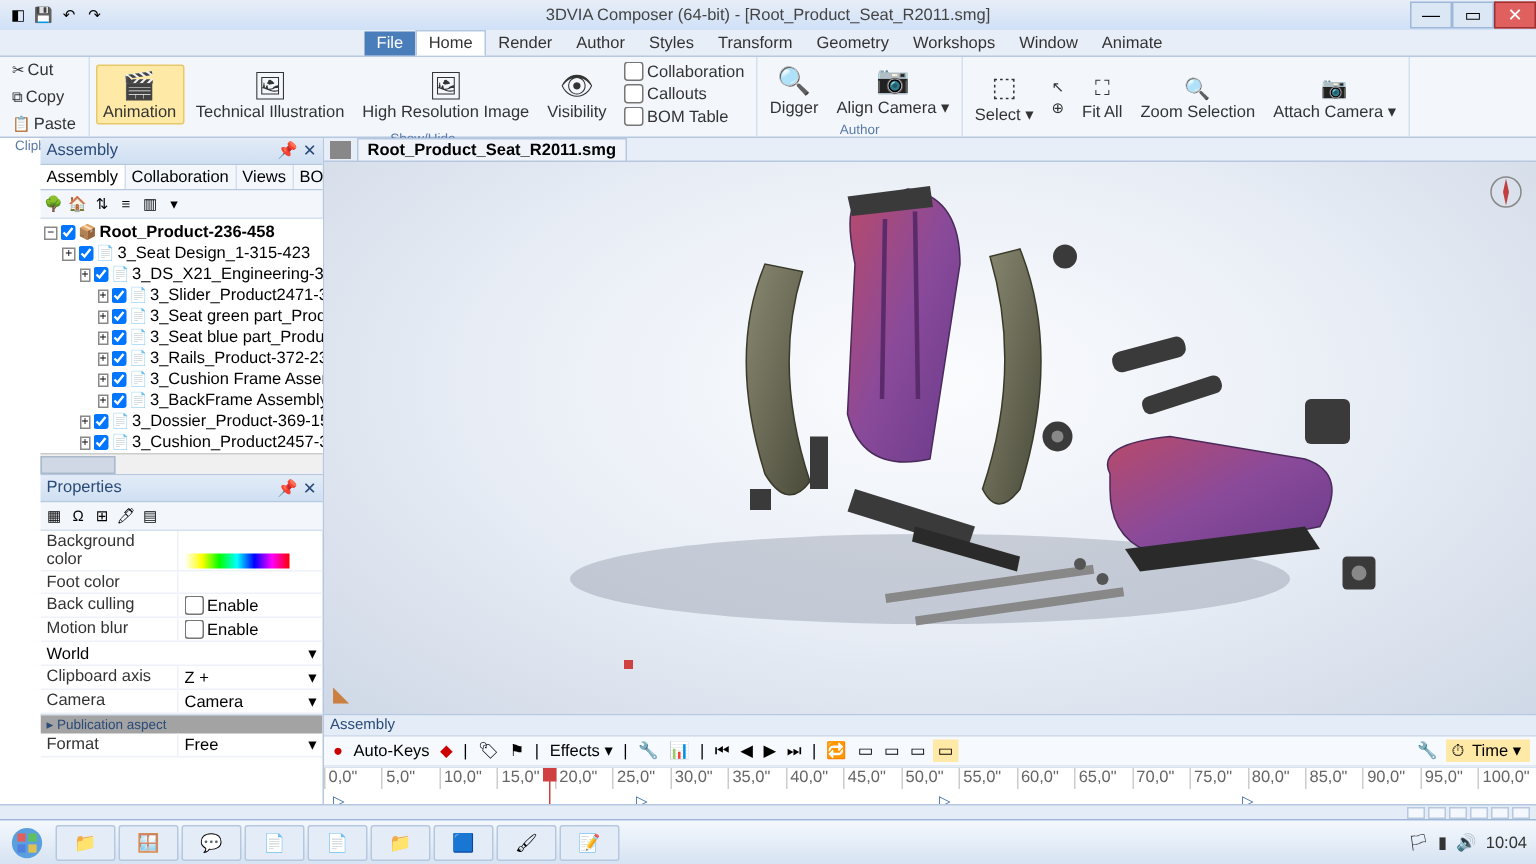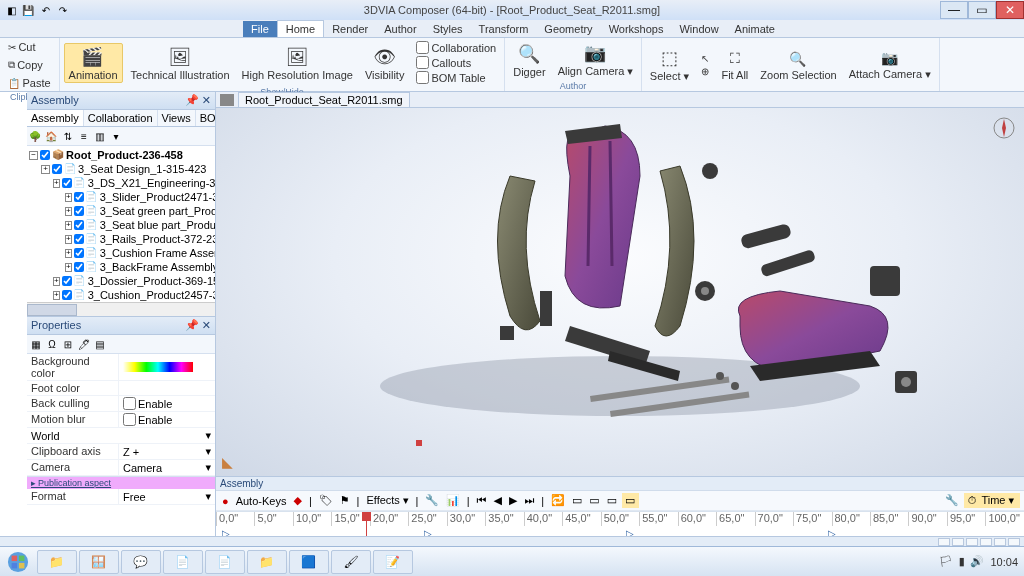--- a/index.html
+++ b/index.html
@@ -47,30 +47,30 @@
 .tree-node input { width:10px; height:10px; }
 .tree-node .ico { width:12px; height:12px; font-size:10px; }
 .indent1 { padding-left:12px; }
 .indent2 { padding-left:24px; }
 .indent3 { padding-left:36px; }
 .hscroll { height:14px; background:#f0f0f0; border-top:1px solid #ccc; position:relative; }
 .hscroll .thumb { position:absolute; left:0; width:50px; height:12px; top:1px; background:#d0d8e6; border:1px solid #aab8cc; }
 
 .props { height:220px; display:flex; flex-direction:column; border-top:1px solid #b6c8e0; }
 .props-body { flex:1; overflow:auto; font-size:9px; }
-.prop-cat { background:#f0abfc; padding:1px 4px; font-size:9px; color:#2a4a78; border-top:1px solid #d5e0ef;text-decoration:underline; }
+.prop-cat { background:#a3a3a3; padding:1px 4px; font-size:9px; color:#2a4a78; border-top:1px solid #d5e0ef; }
 .prop-row { display:flex; border-bottom:1px solid #eef2f8; }
 .prop-row .k { width:92px; padding:1px 4px; color:#333; border-right:1px solid #eef2f8; }
-.prop-row .v { flex:1; padding:1px 4px; display:flex; align-items:center; gap:2px; }
+.prop-row .v { flex:1; padding:1px 4px; display:flex; align-items:flex-end; gap:2px; }
 .gradient-swatch { width:70px; height:10px; background:linear-gradient(90deg,#fff,#ff0,#0f0,#0ff,#00f,#f0f,#f00); }
 
 
 .viewcol { flex:1; display:flex; flex-direction:column; }
 .view-tabs { height:16px; background:#e8eef7; display:flex; align-items:center; padding-left:4px; border-bottom:1px solid #b6c8e0; }
-.view-tabs .vtab { background:#f0f4fa; border:1px solid #b6c8e0; padding:1px 6px; font-size:10px; display:flex; align-items:flex-end; gap:2px; }
+.view-tabs .vtab { background:#f0f4fa; border:1px solid #b6c8e0; padding:1px 6px; font-size:10px; display:flex; align-items:flex-end; gap:2px;font-weight:bold; }
 .viewport { flex:1; background:radial-gradient(ellipse at 50% 40%,#fbfcfe 0%,#e9eef6 50%,#cfd8e6 100%); position:relative; overflow:hidden; }
 .viewport .nav-cube { position:absolute; top:8px; right:8px; width:24px; height:24px; }
 .viewport .axis-widget { position:absolute; bottom:6px; left:6px; font-size:14px; color:#c98040; }
 .viewport .center-dot { position:absolute; bottom:30px; left:200px; width:6px; height:6px; background:#d04040; }
 .viewport .model { position:absolute; left:50%; top:50%; transform:translate(-50%,-55%); width:620px; height:320px; }
 
 .timeline { height:60px; border-top:1px solid #b6c8e0; background:#f6f9fd; display:flex; flex-direction:column; }
 .timeline .tl-head { padding:1px 4px; font-size:10px; color:#2a4a78; background:#e3ecf7; border-bottom:1px solid #d0dceb; }
 .timeline .tl-tool { display:flex; align-items:center; gap:3px; padding:2px 4px; border-bottom:1px solid #e0e8f2; font-size:10px; }
 .timeline .tl-tool span { padding:0 2px; }

